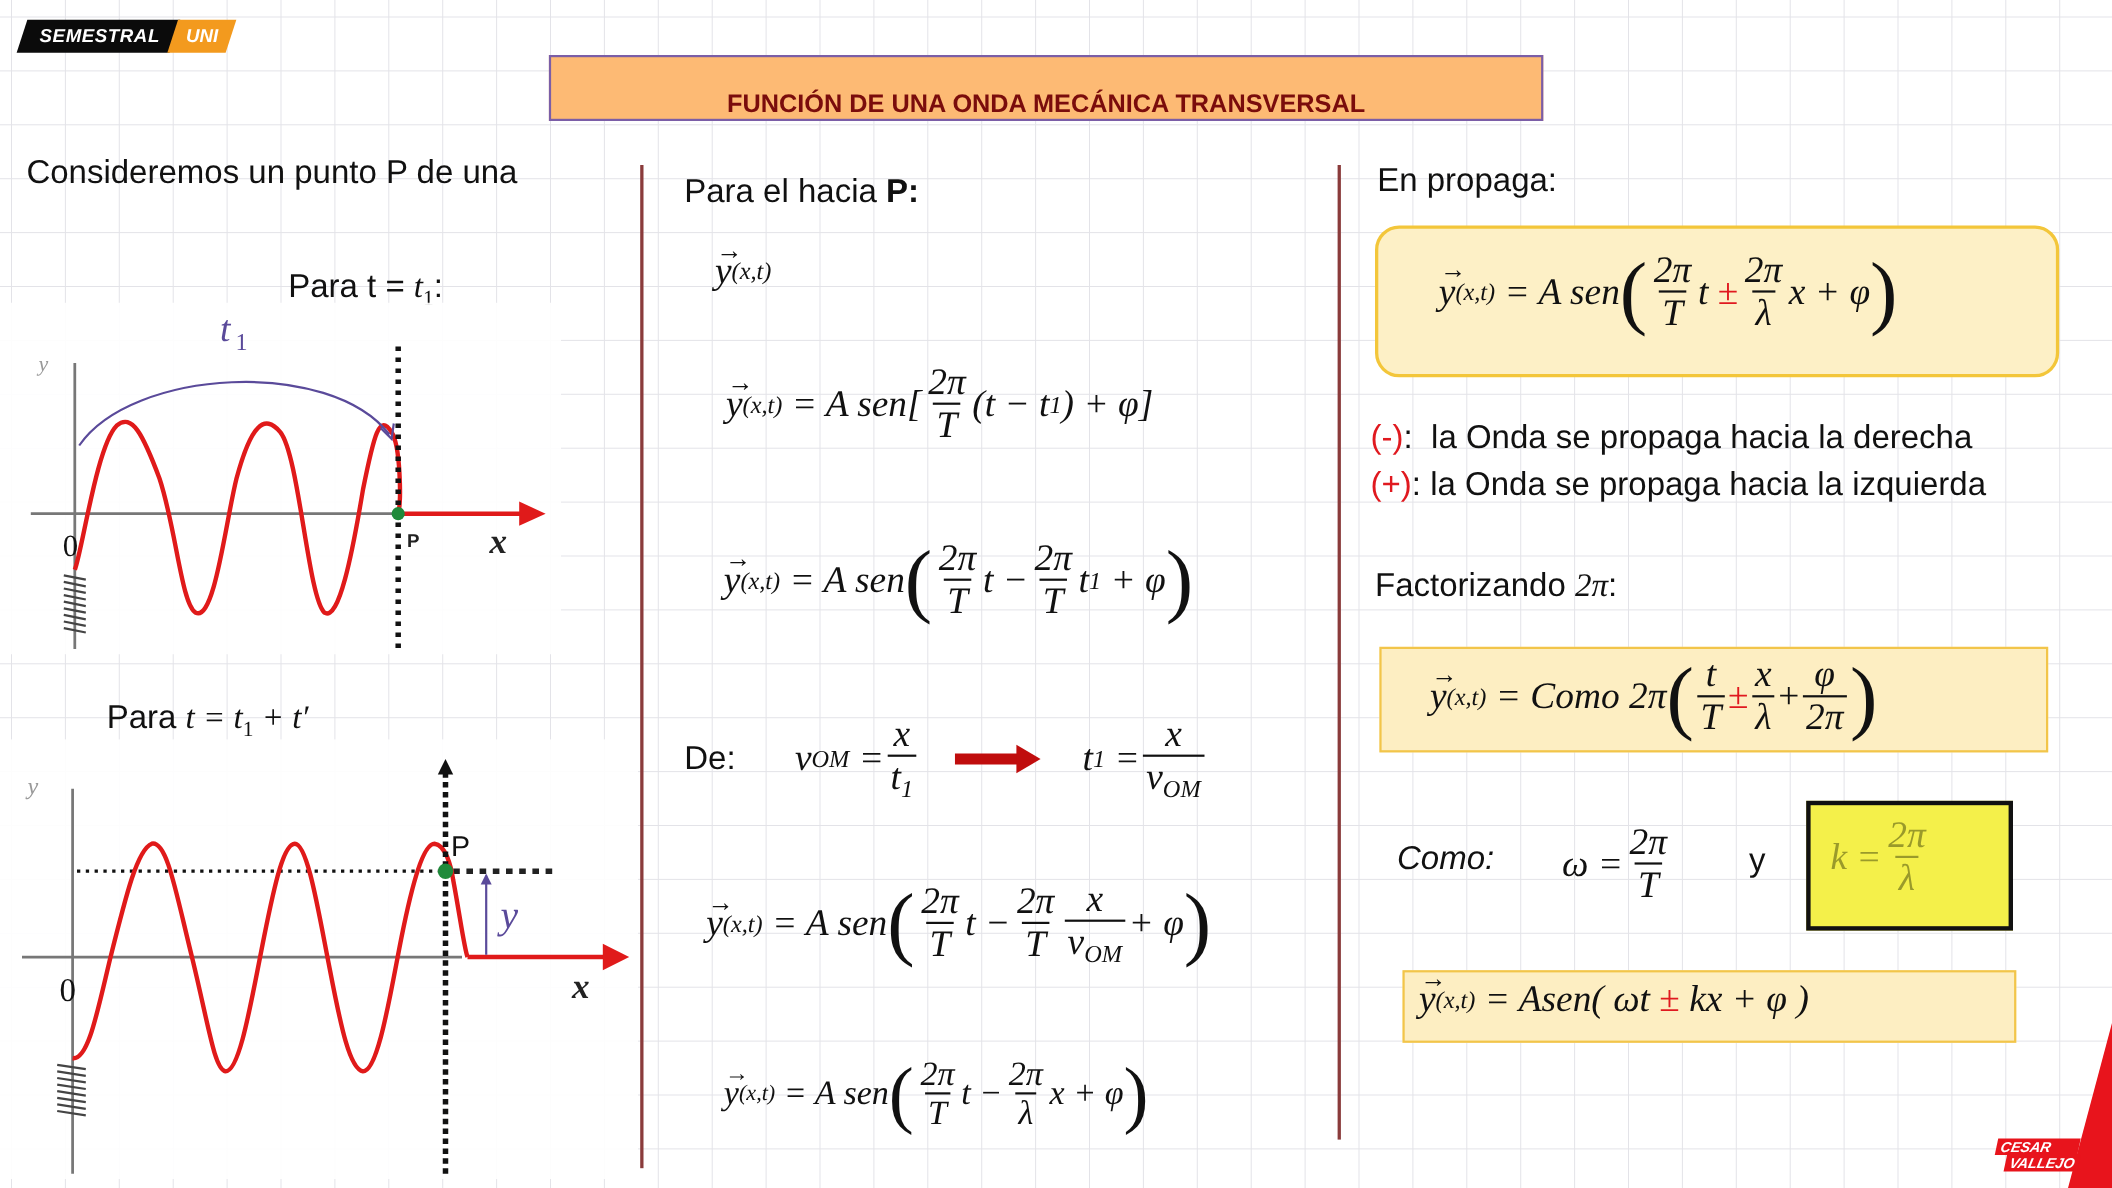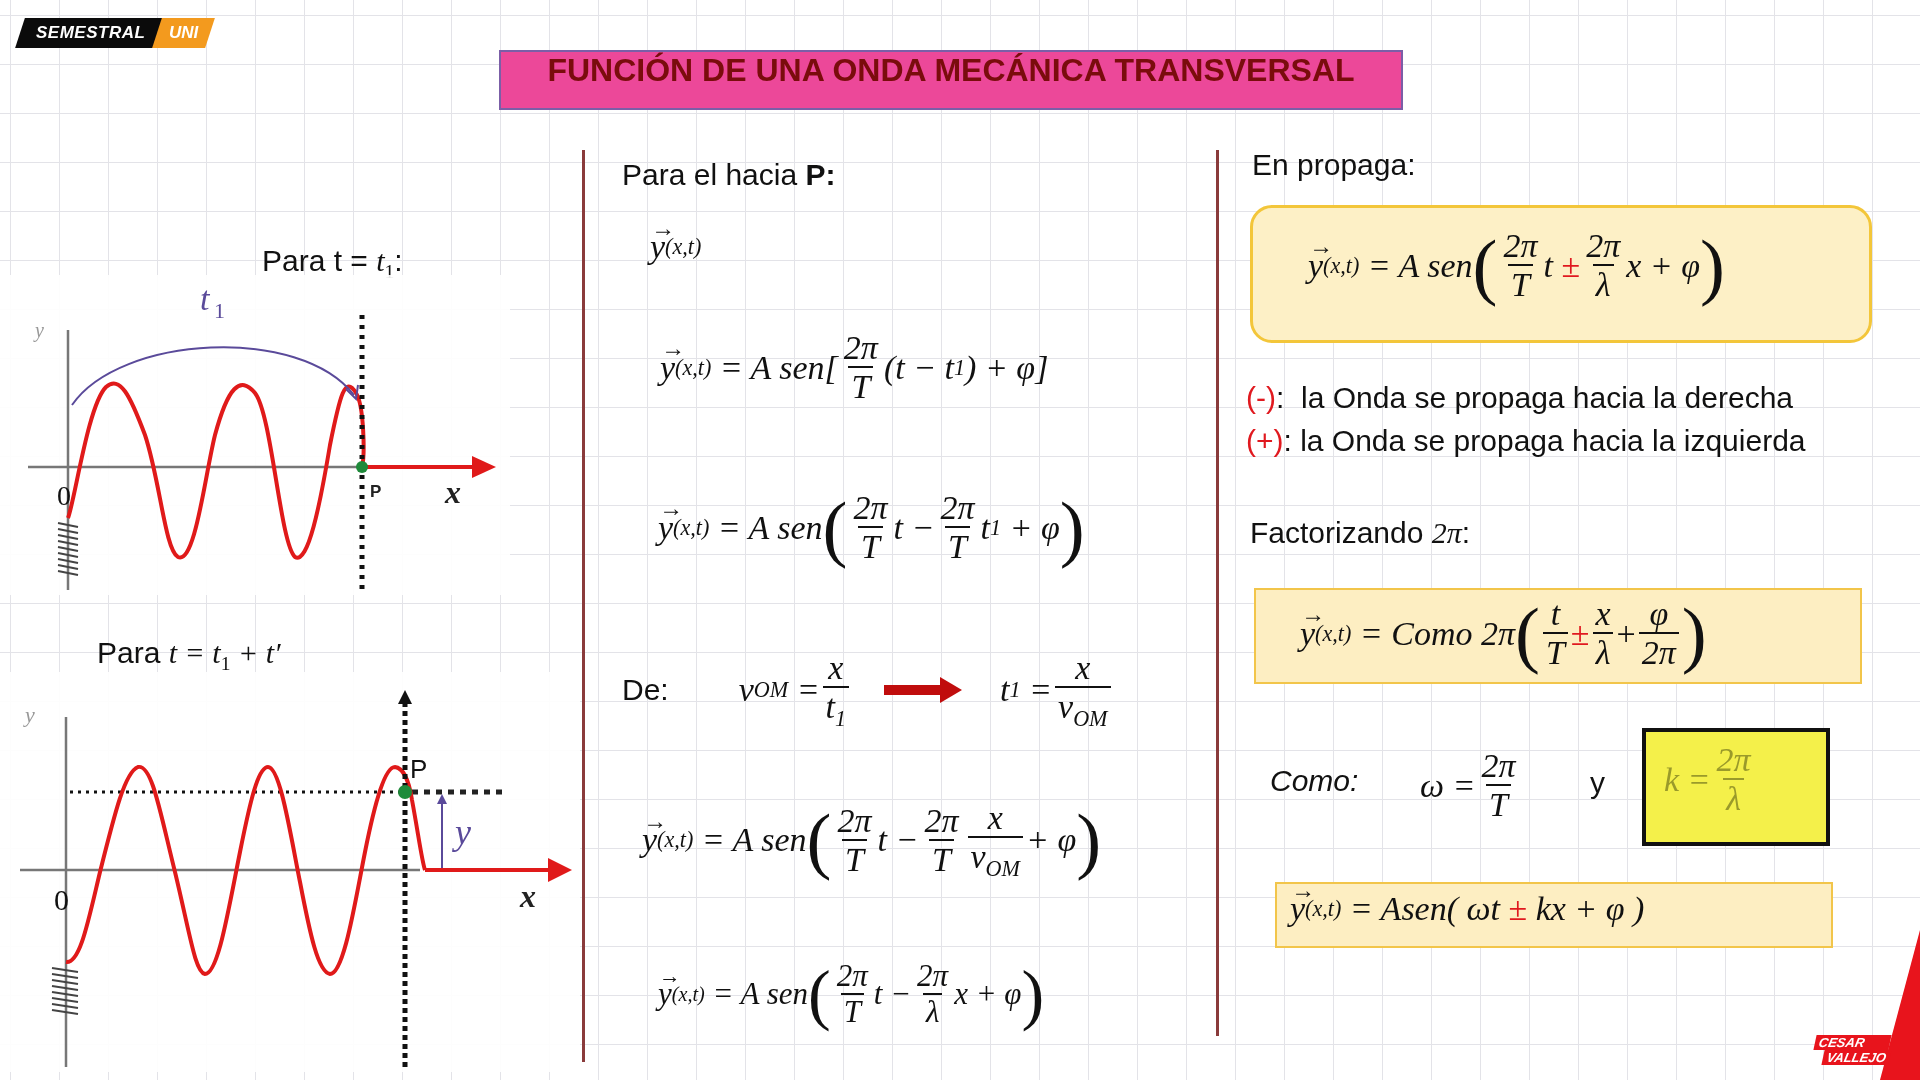--- a/index.html
+++ b/index.html
@@ -21,23 +21,23 @@
   .txt { font-family:"Liberation Sans", sans-serif; font-size:30px; color:#111; }
 
   
   .logo { left:20px; top:18px; height:30px; display:flex; }
   .logo .blk { background:#0b0b0b; color:#fff; font-weight:bold; font-style:italic; font-size:17px; padding:0 14px 0 16px; line-height:30px; transform:skewX(-18deg); letter-spacing:0.5px;}
   .logo .org { background:#f39a1e; color:#fff; font-weight:bold; font-style:italic; font-size:17px; padding:0 12px; line-height:30px; transform:skewX(-18deg); margin-left:-2px;}
   .logo span span{ display:inline-block; transform:skewX(18deg); }
 
   .title-box {
     left:499px; top:50px; width:900px; height:56px;
-    background:#ec4899; border:2px solid #7b5ea7;
-    display:flex; align-items:flex-start; justify-content:center;
-    font-weight:bold; font-size:32px; color:#7a0c0c;
+    background:#fdba74; border:2px solid #7b5ea7;
+    display:flex; align-items:flex-end; justify-content:center;
+    font-weight:bold; font-size:23px; color:#7a0c0c;
   }
 
   .divider { width:3px; background:#8a3b3b; }
 
   
   .frac { display:inline-flex; flex-direction:column; align-items:center; vertical-align:middle; margin:0 3px; }
   .frac .num { padding:0 3px; line-height:1.05; }
   .frac .den { padding:0 3px; border-top:2px solid #111; line-height:1.1; }
   .vec { position:relative; display:inline-block; }
   .vec::before { content:"\2192"; position:absolute; top:-0.55em; left:0.05em; font-size:0.7em; font-style:normal; }
@@ -63,20 +63,21 @@
 </div>
 
 <div class="abs title-box">
   <span>FUNCIÓN DE UNA ONDA MECÁNICA TRANSVERSAL</span>
 </div>
 
 <div class="abs divider" style="left:582px; top:150px; height:912px;"></div>
 <div class="abs divider" style="left:1216px; top:150px; height:886px;"></div>
 
 <div class="abs txt" style="left:24px; top:136px; line-height:42px;">
+  <div>Consideremos un punto P de una</div>
 </div>
 
 <div class="abs txt" style="left:262px; top:244px;text-align:right;">
   <span>Para t = </span><span class="math">t</span><sub class="math up">1</sub><span>:</span>
 </div>
 
 <svg class="abs" style="left:0; top:275px;" width="510" height="320">
   <rect x="0" y="0" width="510" height="320" fill="#ffffff" opacity="0.9"></rect>
 
   <line x1="68" y1="55" x2="68" y2="315" stroke="#777" stroke-width="2.5"></line>
@@ -180,21 +181,21 @@
   <span>t −</span>
   <span class="frac">
       <span class="num">2π</span>
       <span class="den">T</span>
     </span>
   <span>t</span><sub>1</sub>&nbsp;<span>+ φ</span>
   <span class="bigp">)</span>
 </div>
 
 <div class="abs eq" style="left:622px; top:650px;">
-  <span class="txt" style="margin-right:70px;">De:</span>
+  <span class="txt" style="margin-right:54px;">De:</span>
   <span class="math">v</span>
     <sub class="math">OM</sub>
     <span class="math">&nbsp;=</span>
   <span class="frac math">
       <span class="num">x</span>
       <span class="den"><span>t</span><sub>1</sub></span>
     </span>
   <svg width="80" height="30" style="margin:0 36px 0 32px;">
       <rect x="0" y="10" width="58" height="10" fill="#c00d0d"></rect>
       <polygon points="56,2 78,15 56,28" fill="#c00d0d"></polygon>

